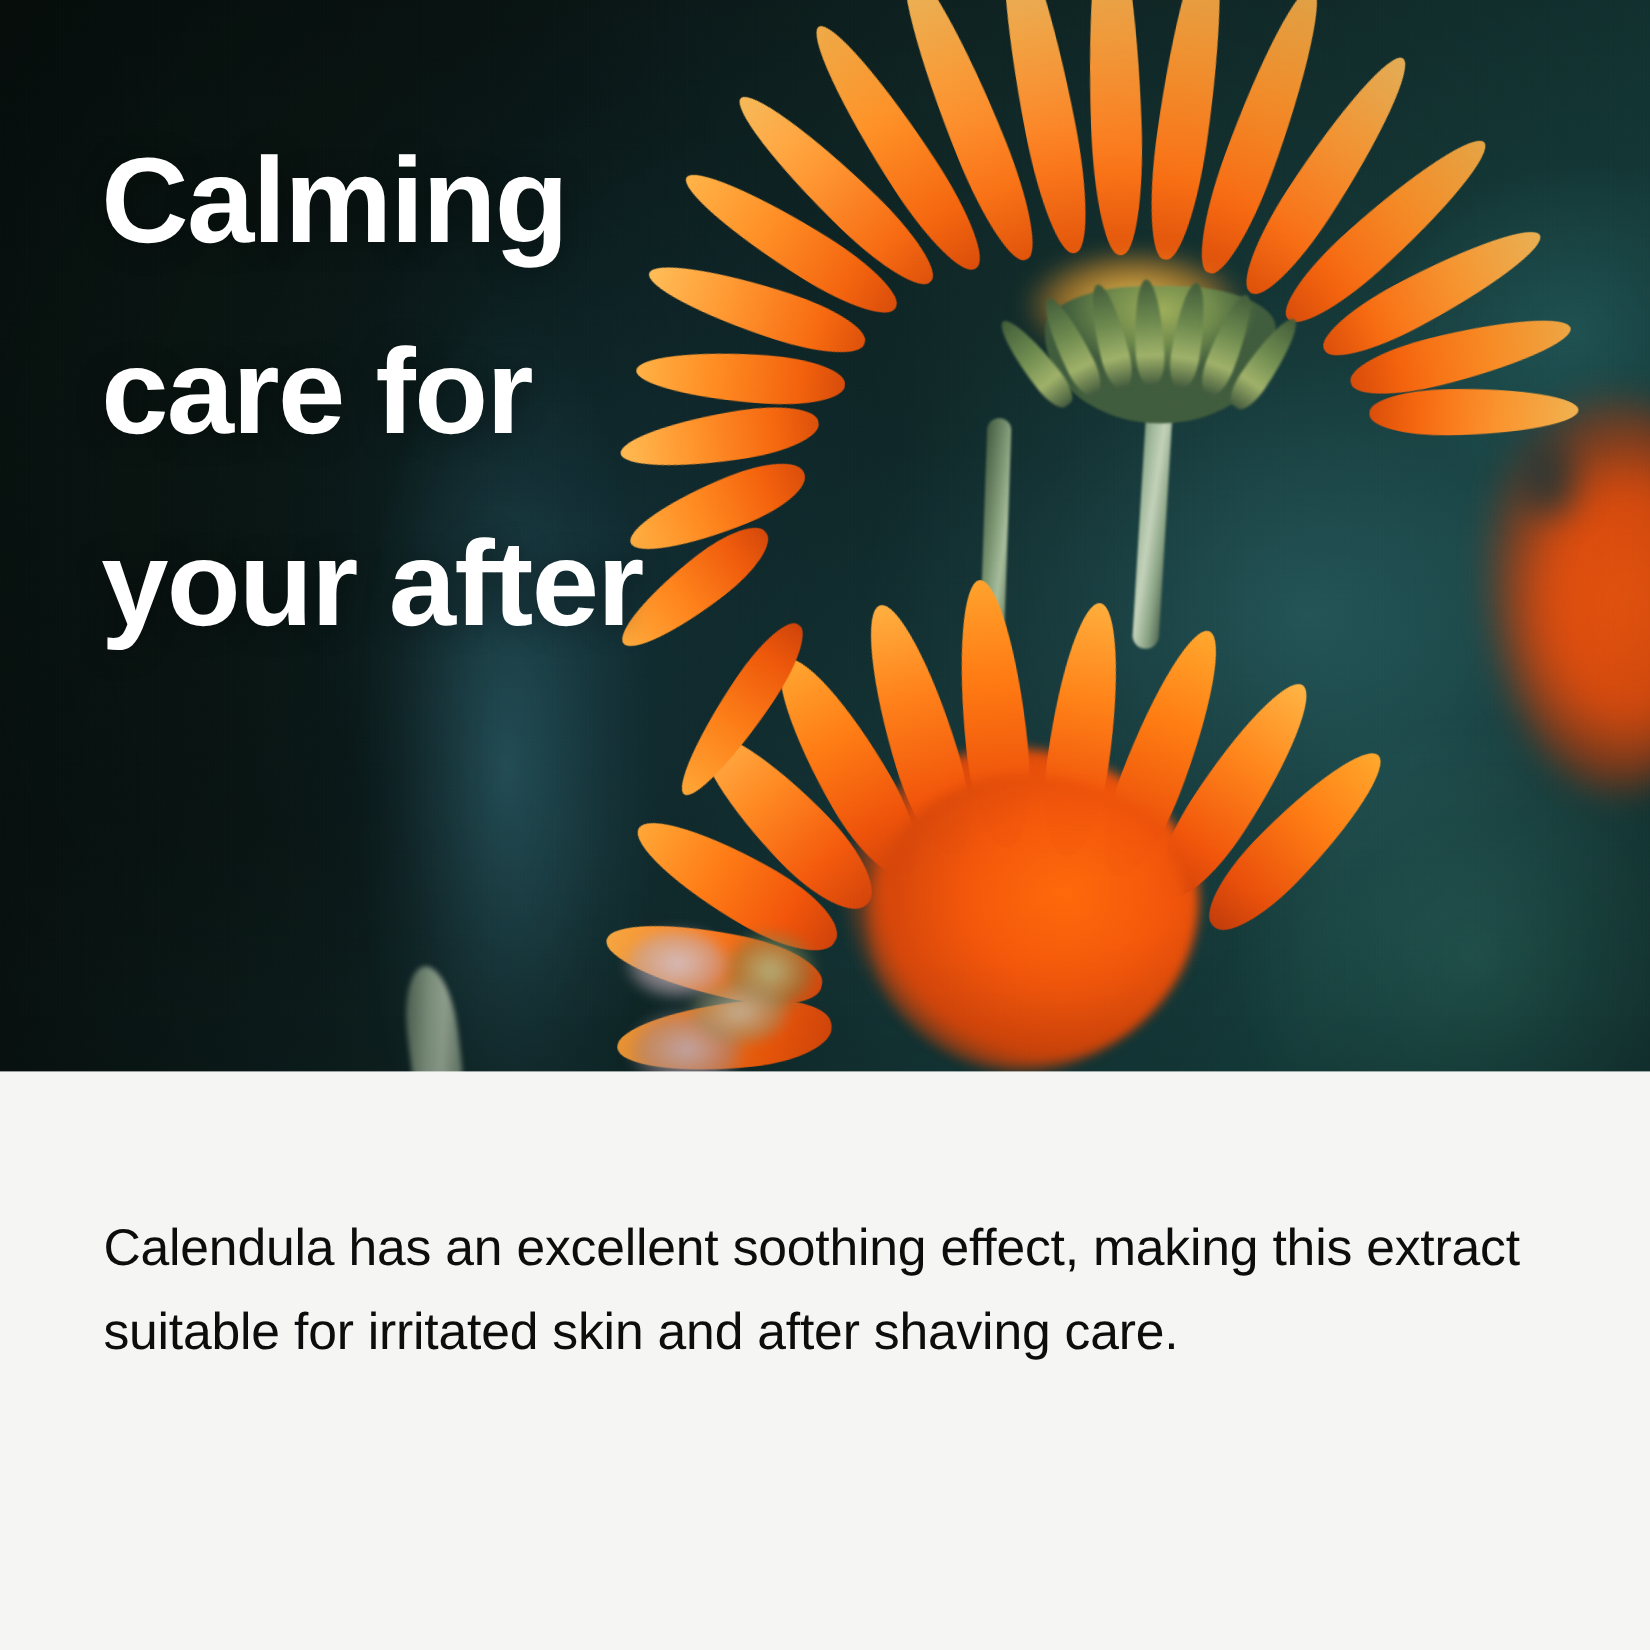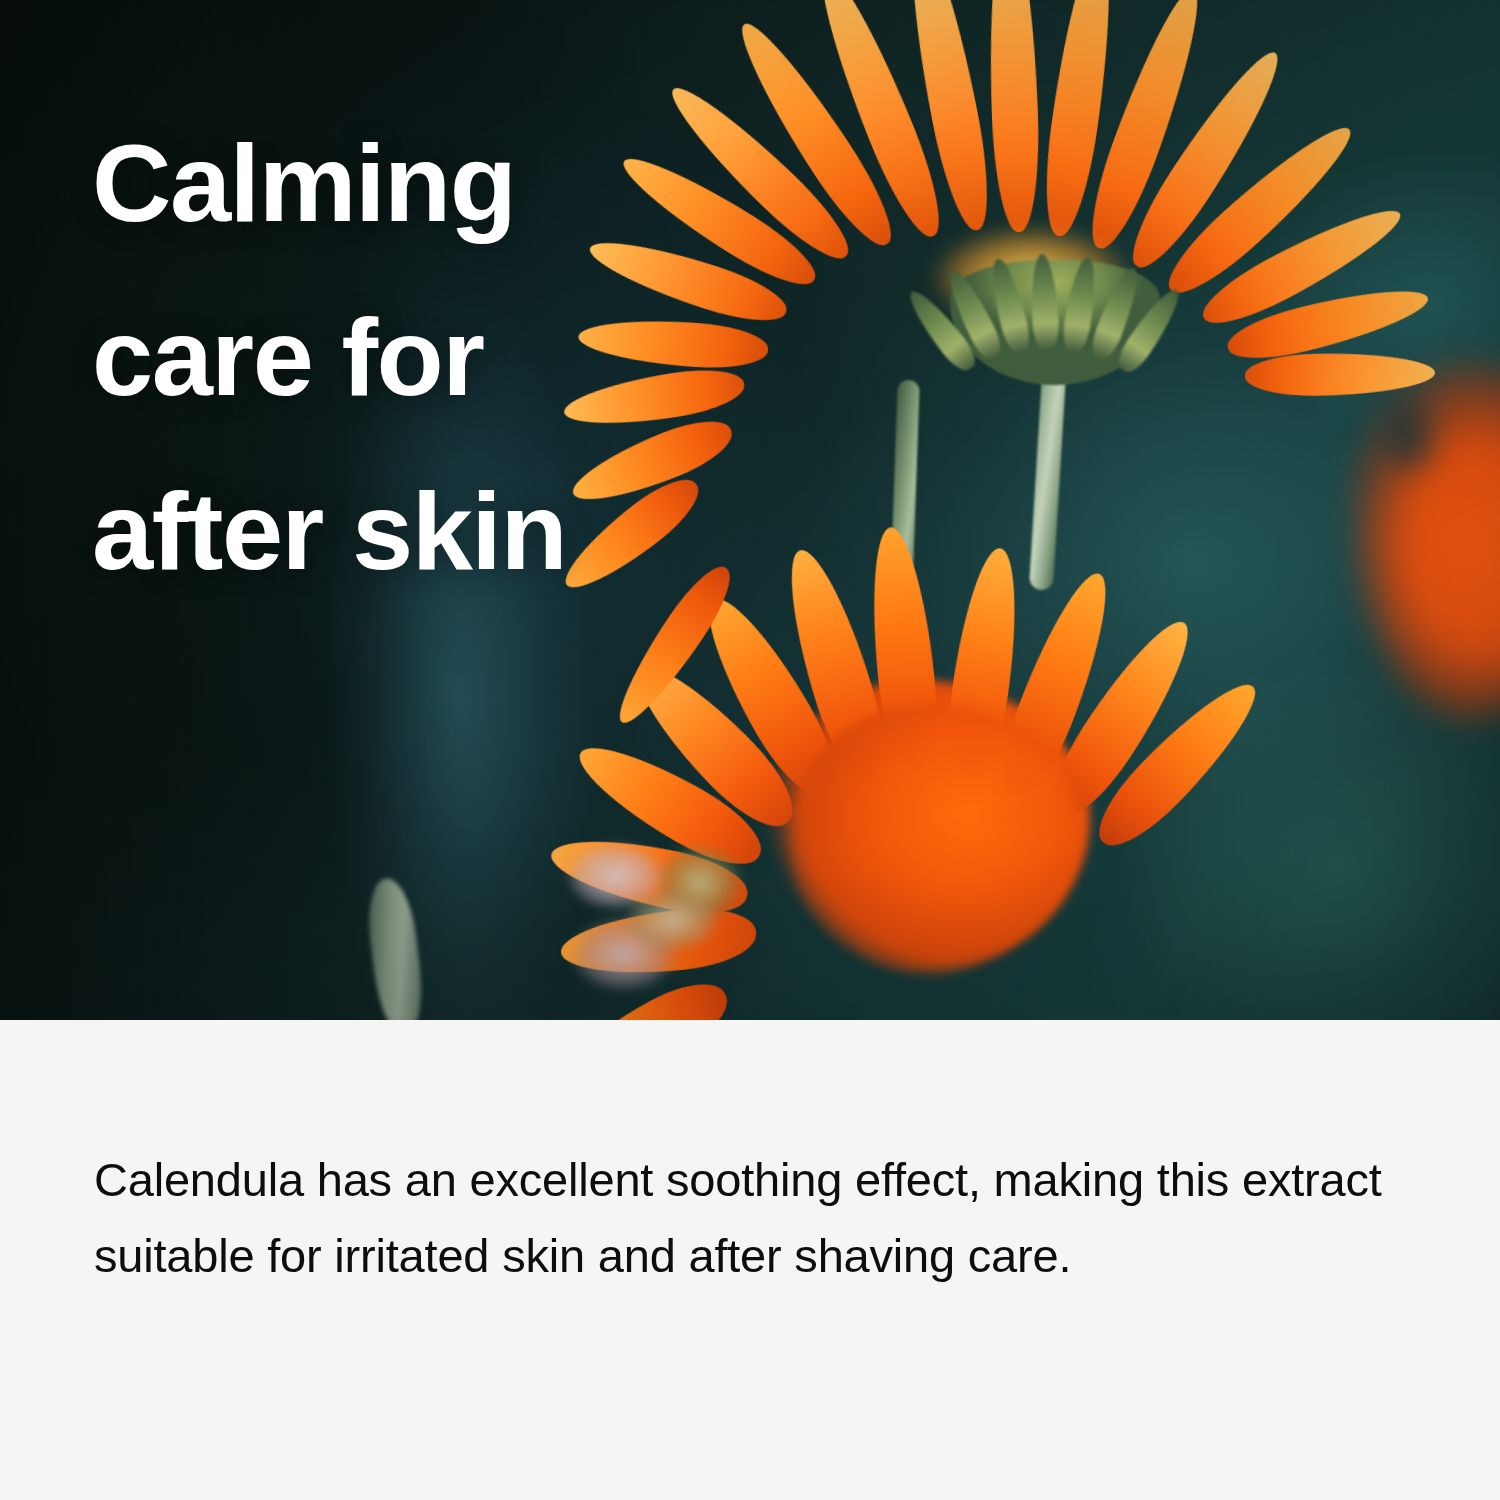--- a/index.html
+++ b/index.html
@@ -198,21 +198,21 @@
     line-height: 1.58;
     letter-spacing: -1.5px;
     white-space: pre-line;
     text-shadow: 0 2px 26px rgba(0,0,0,0.38);
   }
 
   
   .body-panel {
     position: absolute;
     left: 0;
-    top: 1020px;
+    top: 974px;
     width: 1500px;
     height: 460px;
     background: #f5f5f4;
   }
   .body-copy {
     position: absolute;
     left: 94px;
     top: 122px;
     width: 1300px;
     margin: 0;
@@ -331,20 +331,20 @@
       <div class="bud">
         <div class="bud-mass"></div>
       </div>
 
       <div class="bg-vignette"></div>
       <div class="grain"></div>
     </div>
 
     <h1 class="headline">Calming
 care for
-after skin</h1>
+your after</h1>
   </div>
 
   <div class="body-panel">
     <p class="body-copy">Calendula has an excellent soothing effect, making this extract suitable for irritated skin and after shaving care.</p>
   </div>
 
 </div>
 
 </body></html>

